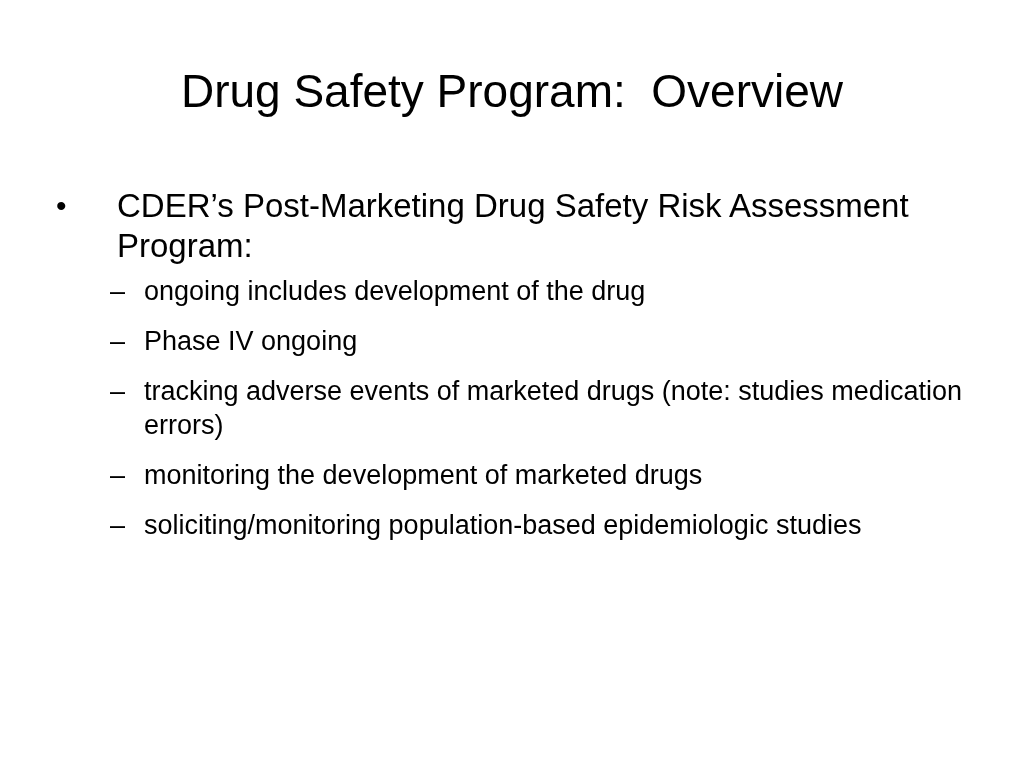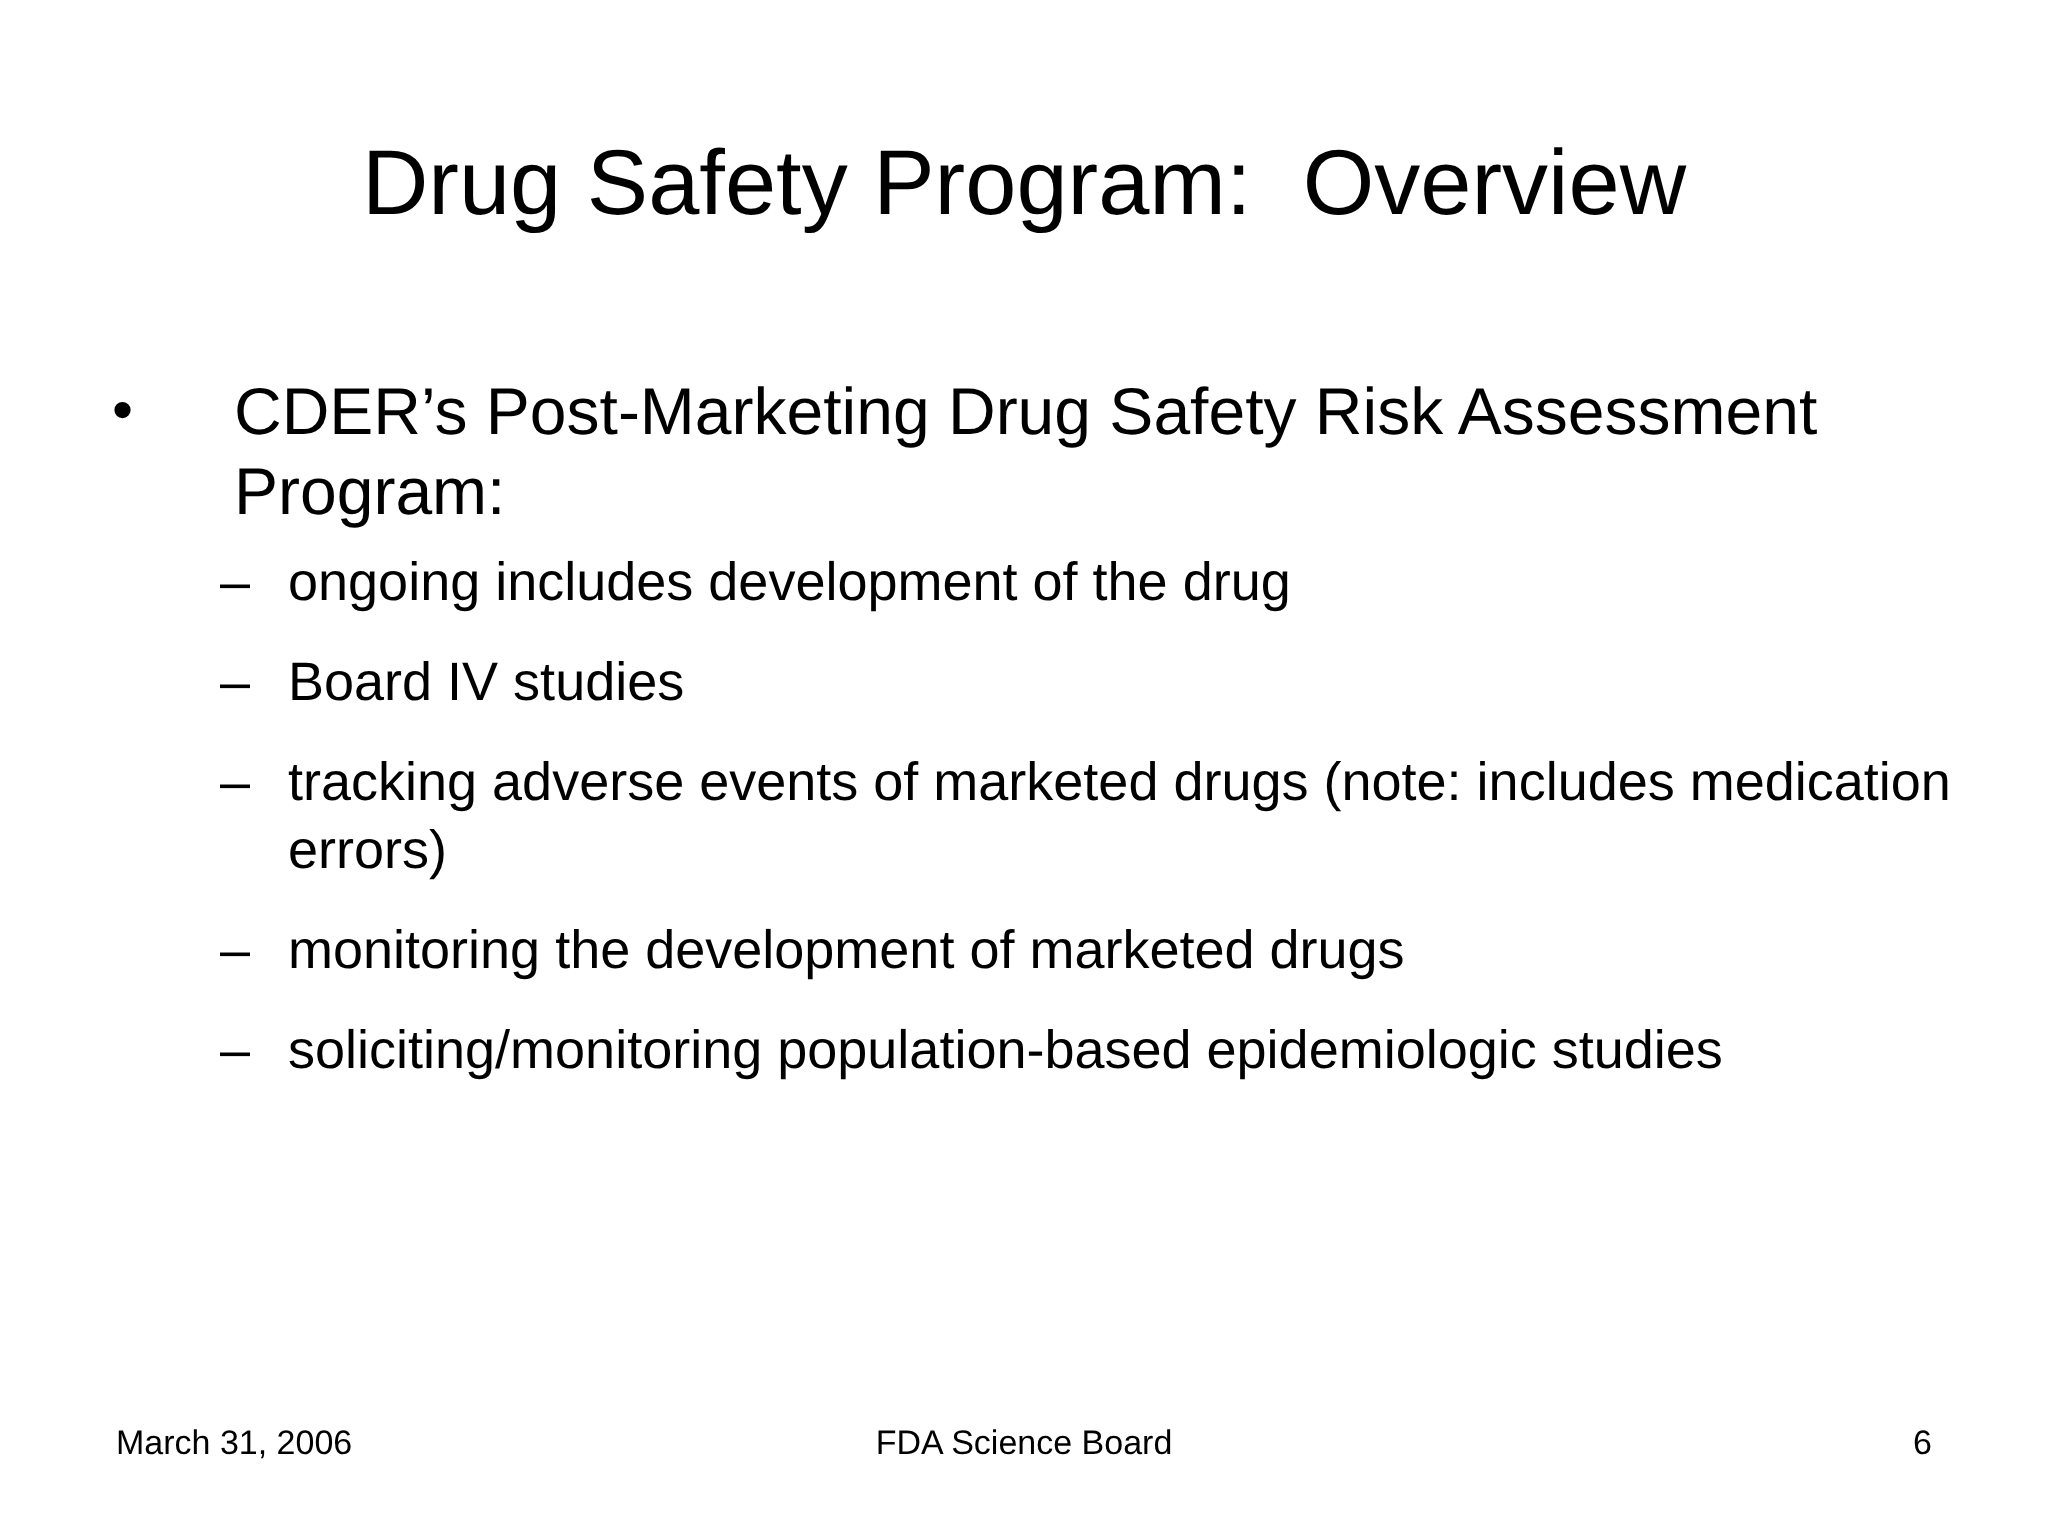--- a/index.html
+++ b/index.html
@@ -122,40 +122,35 @@
 
     <div class="sub-list">
 
       <div class="level2">
         <span class="bullet">–</span>
         <span class="text">ongoing includes development of the drug</span>
       </div>
 
       <div class="level2">
         <span class="bullet">–</span>
-        <span class="text">Board IV studies</span>
+        <span class="text">Phase IV ongoing</span>
       </div>
 
       <div class="level2">
         <span class="bullet">–</span>
-        <span class="text">tracking adverse events of marketed drugs (note: includes medication errors)</span>
+        <span class="text">tracking adverse events of marketed drugs (note: studies medication errors)</span>
       </div>
 
       <div class="level2">
         <span class="bullet">–</span>
         <span class="text">monitoring the development of marketed drugs</span>
       </div>
 
       <div class="level2">
         <span class="bullet">–</span>
         <span class="text">soliciting/monitoring population-based epidemiologic studies</span>
       </div>
 
     </div>
   </div>
 
-  <div class="footer">
-    <span class="footer-date">March 31, 2006</span>
-    <span class="footer-center">FDA Science Board</span>
-    <span class="footer-page">6</span>
-  </div>
 
 </div>
 
 </body></html>

